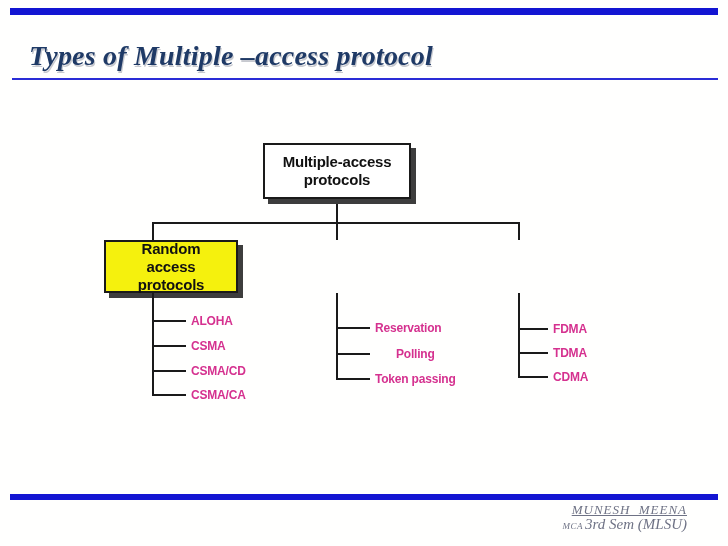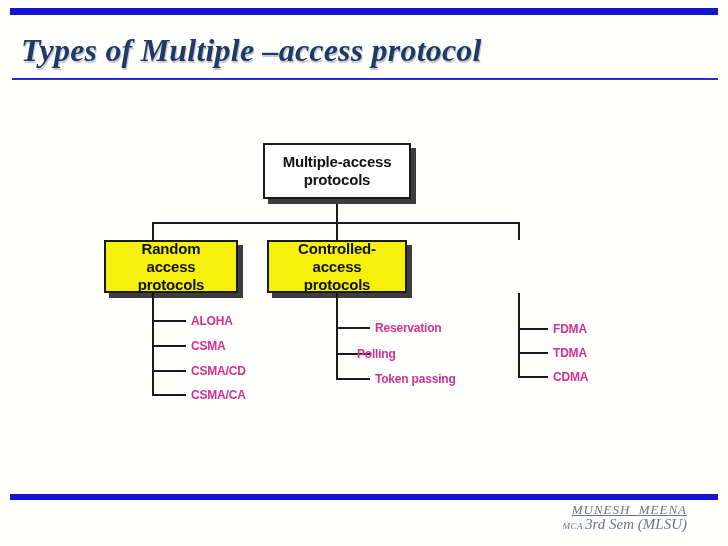--- a/index.html
+++ b/index.html
@@ -16,25 +16,25 @@
     left: 10px;
     right: 10px;
     background: #1315d2;
   }
   .bar.top { top: 8px; height: 7px; }
   .bar.bottom { top: 494px; height: 6px; }
   .title {
     position: absolute;
     left: 17px;
     top: 28px;
-    margin: 4px;
+    margin: 12px;
     font-family: "Liberation Serif", serif;
     font-style: italic;
     font-weight: bold;
-    font-size: 32px;
+    font-size: 28px;
     letter-spacing: 0.2px;
     color: #1f3a66;
     text-shadow: 1px 1.5px 0 rgba(130,135,150,0.45);
     white-space: nowrap;
   }
   .title-underline {
     position: absolute;
     left: 12px;
     right: 10px;
     top: 78px;
@@ -116,39 +116,36 @@
   <div class="ln" style="left:336px;top:222px;width:2px;height:18px"></div>
   <div class="ln" style="left:518px;top:222px;width:2px;height:18px"></div>
 
   <div class="node root" style="left:263px;top:143px;width:148px;height:56px">
     <span>Multiple-access protocols</span>
   </div>
 
   <div class="node child" style="left:104px;top:240px;width:134px;height:53px">
     <span>Random access protocols</span>
   </div>
-  <div class="node child" style="left:267px;top:240px;width:140px;height:53px">
-    <span>Controlled-access protocols</span>
-  </div>
 
   <div class="ln" style="left:152px;top:293px;width:2px;height:103px"></div>
   <div class="ln" style="left:152px;top:320px;width:34px;height:2px"></div>
   <span class="leaf" style="left:191px;top:311px">ALOHA</span>
   <div class="ln" style="left:152px;top:345px;width:34px;height:2px"></div>
   <span class="leaf" style="left:191px;top:336px">CSMA</span>
   <div class="ln" style="left:152px;top:370px;width:34px;height:2px"></div>
   <span class="leaf" style="left:191px;top:361px">CSMA/CD</span>
   <div class="ln" style="left:152px;top:394px;width:34px;height:2px"></div>
   <span class="leaf" style="left:191px;top:385px">CSMA/CA</span>
 
   <div class="ln" style="left:336px;top:293px;width:2px;height:87px"></div>
   <div class="ln" style="left:336px;top:327px;width:34px;height:2px"></div>
   <span class="leaf" style="left:375px;top:318px">Reservation</span>
   <div class="ln" style="left:336px;top:353px;width:34px;height:2px"></div>
-  <span class="leaf" style="left:357px;top:344px">Polling</span>
+  <span class="leaf" style="left:396px;top:344px">Polling</span>
   <div class="ln" style="left:336px;top:378px;width:34px;height:2px"></div>
   <span class="leaf" style="left:375px;top:369px">Token passing</span>
 
   <div class="ln" style="left:518px;top:293px;width:2px;height:85px"></div>
   <div class="ln" style="left:518px;top:328px;width:30px;height:2px"></div>
   <span class="leaf" style="left:553px;top:319px">FDMA</span>
   <div class="ln" style="left:518px;top:352px;width:30px;height:2px"></div>
   <span class="leaf" style="left:553px;top:343px">TDMA</span>
   <div class="ln" style="left:518px;top:376px;width:30px;height:2px"></div>
   <span class="leaf" style="left:553px;top:367px">CDMA</span>

